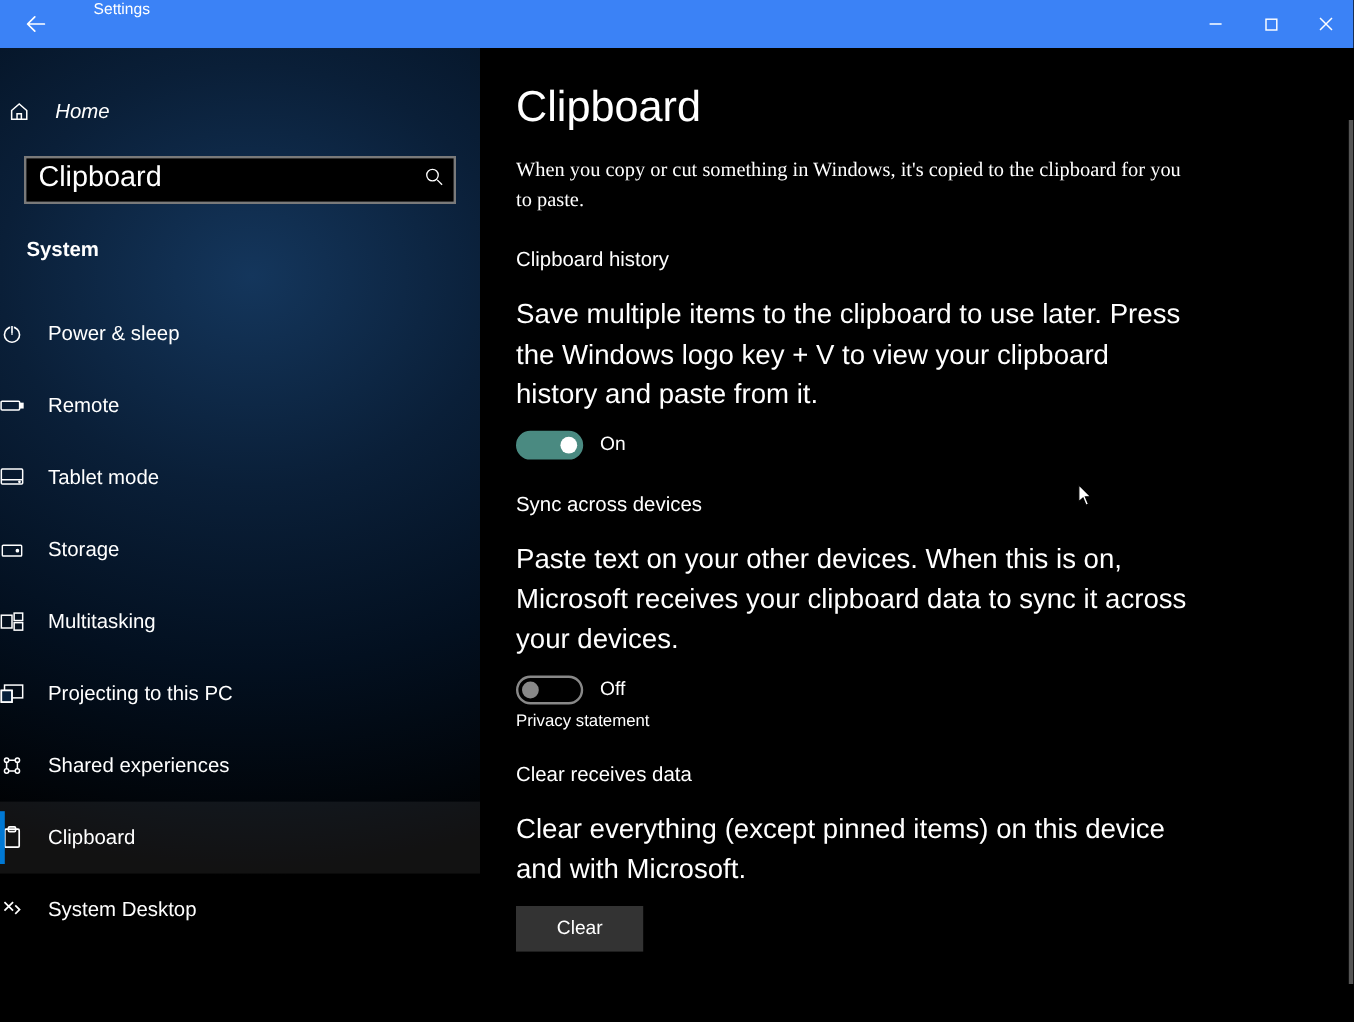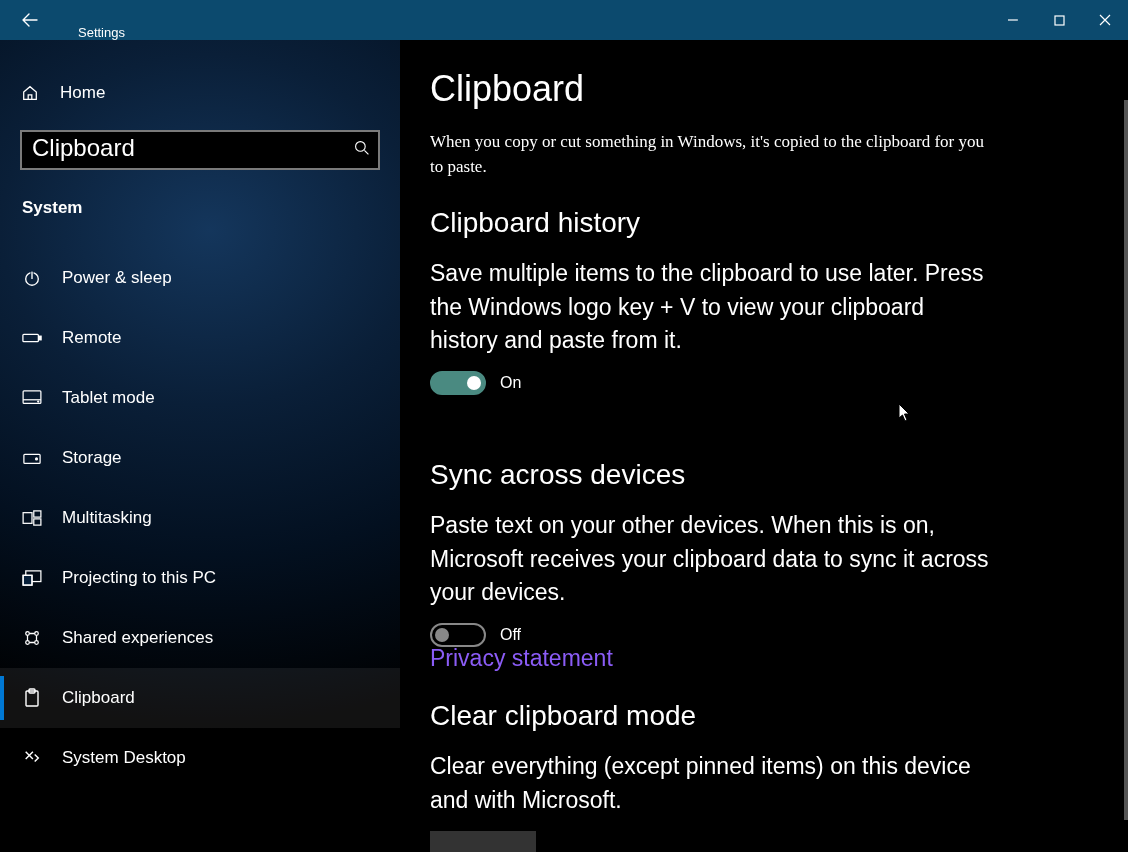--- a/index.html
+++ b/index.html
@@ -8,22 +8,22 @@
     font-family: "Segoe UI", sans-serif;
     background: #000;
     color: #fff;
     display: flex;
     flex-direction: column;
   }
   
   .titlebar {
     height: 40px;
     display: flex;
-    align-items: flex-end;
-    background: #0c4a6e;
+    align-items: flex-start;
+    background: #3b82f6;
   }
   .titlebar .back {
     width: 40px; height: 40px;
     display: flex; align-items: center; justify-content: center;
     margin-left: 10px;
   }
   .titlebar .title {
     margin-left: 28px;
     font-size: 13px;
     font-weight: 400;
@@ -49,22 +49,23 @@
     background: radial-gradient(ellipse 600px 500px at 210px 190px, #14365c 0%, #0a1f38 35%, #031020 65%, #000 100%);
     display: flex;
     flex-direction: column;
     padding-top: 24px;
     position: relative;
   }
   .home-row {
     display: flex;
     align-items: center;
     height: 58px;
-    padding-left: 20px;
+    padding-left: 6px;
     gap: 20px;
+    font-style: italic;
   }
   .home-row .label { font-size: 17px; }
   .icon-slot { width: 20px; display:flex; align-items:center; justify-content:center; }
 
   .search-wrap {
     margin: 8px 20px 0 20px;
     position: relative;
   }
   .search-input {
     width: 100%;
@@ -92,21 +93,20 @@
 
   .nav {
     margin-top: 30px;
     display: flex;
     flex-direction: column;
   }
   .nav-item {
     display: flex;
     align-items: center;
     height: 60px;
-    padding-left: 22px;
     gap: 20px;
     position: relative;
   }
   .nav-item .label { font-size: 17px; }
   .nav-item.selected {
     background: rgba(255,255,255,0.07);
   }
   .nav-item.selected::before {
     content: "";
     position: absolute;
@@ -130,35 +130,35 @@
   }
   .main p.intro {
     font-size: 17px;
     max-width: 560px;
     line-height: 1.45;
     margin-bottom: 28px;
     color: #fff;
     font-family: Liberation Serif, serif;
   }
   .section-title {
-    font-size: 28px;
+    font-size: 17px;
     font-weight: 400;
     margin-bottom: 18px;
   }
   .section-desc {
     font-size: 23px;
     max-width: 560px;
     line-height: 1.45;
     margin-bottom: 14px;
   }
   .toggle-row {
     display: flex;
     align-items: center;
     gap: 14px;
-    margin-bottom: 64px;
+    margin-bottom: 28px;
   }
   .toggle {
     width: 56px; height: 24px;
     border: 2px solid #888;
     border-radius: 12px;
     position: relative;
     background: #000;
   }
   .toggle .knob {
     position: absolute;
@@ -171,33 +171,33 @@
     background: #4a8a81;
     border-color: #4a8a81;
   }
   .toggle.on .knob {
     background: #fff;
     left: auto; right: 3px;
   }
   .toggle-label { font-size: 16px; }
 
   .link {
-    color: #8b5cf6;
-    font-size: 23px;
+    color: #ffffff;
+    font-size: 14px;
     margin-top: -24px;
     margin-bottom: 28px;
     display: inline-block;
   }
 
   .btn {
     background: #333;
     color: #fff;
     border: none;
     font-size: 16px;
-    padding: 28px 34px;
+    padding: 10px 34px;
     font-family: inherit;
   }
 
   .scrollbar {
     position: absolute;
     right: 0; top: 60px;
     width: 4px; height: 720px;
     background: #555;
   }
 
@@ -379,21 +379,21 @@
     <div class="section-title">Sync across devices</div>
     <p class="section-desc">Paste text on your other devices. When this is on, Microsoft receives your clipboard data to sync it across your devices.</p>
     <div class="toggle-row" style="margin-bottom:5px">
       <div class="toggle">
           <div class="knob"></div>
         </div>
       <span class="toggle-label">Off</span>
     </div>
     <a class="link">Privacy statement</a>
 
-    <div class="section-title">Clear clipboard mode</div>
+    <div class="section-title">Clear receives data</div>
     <p class="section-desc">Clear everything (except pinned items) on this device and with Microsoft.</p>
     <button class="btn">Clear</button>
 
     <div class="scrollbar"></div>
 
     <svg class="cursor" width="14" height="20" viewBox="0 0 14 20">
       <path d="M1 1 L1 15 L4.5 12 L7 18 L9 17 L6.5 11 L11 11 Z" fill="#fff" stroke="#000" stroke-width="1"></path>
     </svg>
   </div>
 </div>

